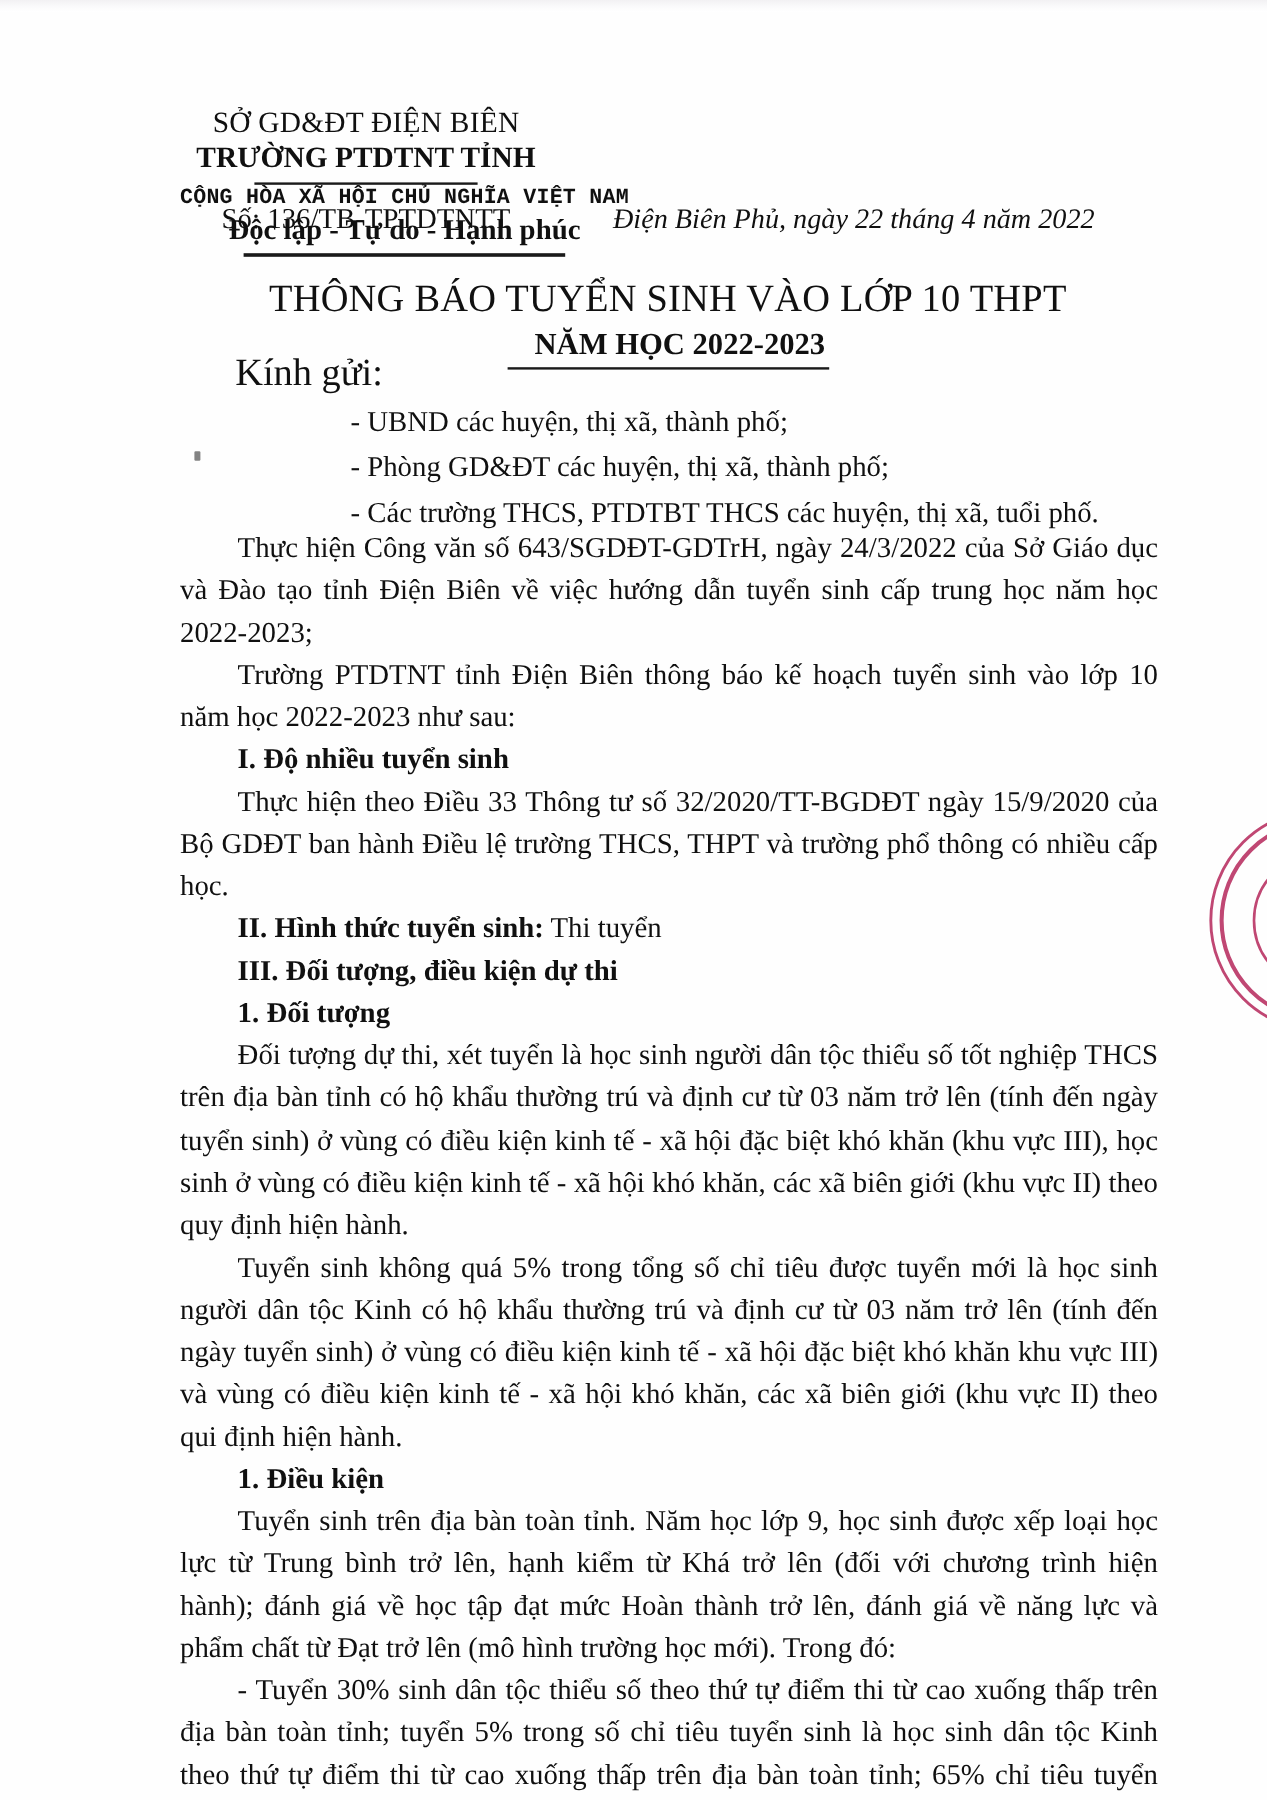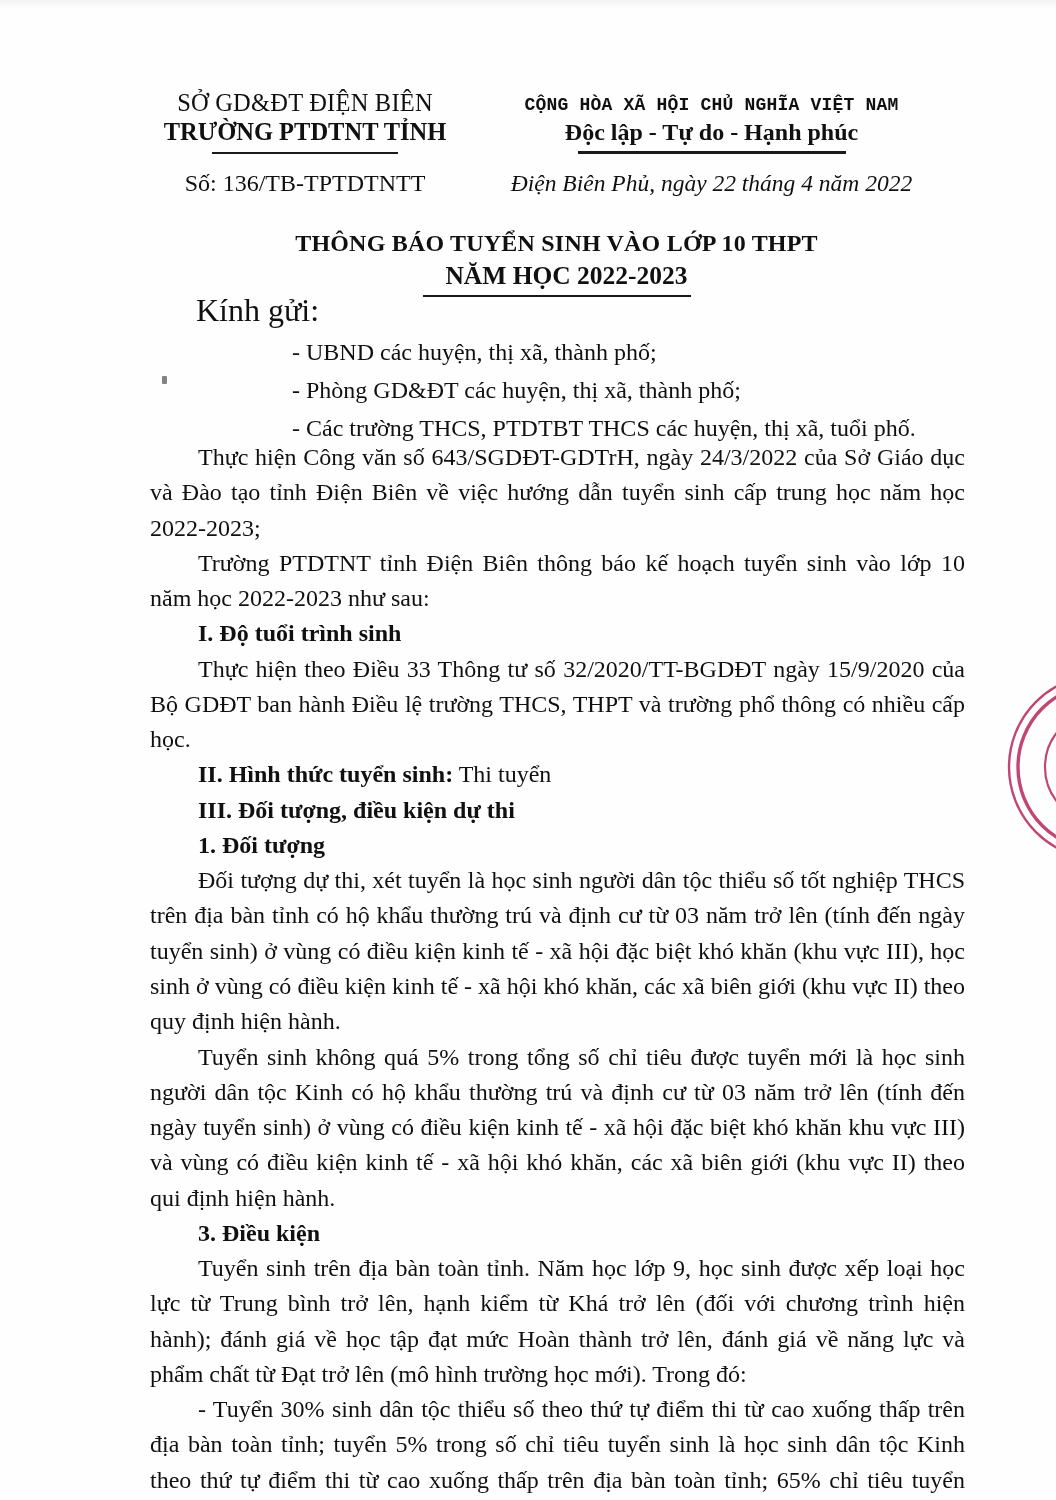--- a/index.html
+++ b/index.html
@@ -39,21 +39,22 @@
     border-radius: 1px;
   }
 
   
   .header {
     position: absolute;
     top: 88px;
     left: 150px;
     width: 813px;
     display: flex;
-    align-items: flex-end;
+    align-items: flex-start;
+    flex-direction: column;
   }
   .hdr-left {
     width: 310px;
     text-align: center;
   }
   .hdr-right {
     flex: 1;
     text-align: center;
   }
   .org-line1 {
@@ -119,22 +120,22 @@
 
   
   .title-block {
     position: absolute;
     top: 228px;
     left: 150px;
     width: 813px;
     text-align: center;
   }
   .title-l1 {
-    font-size: 24px;
-    font-weight: bold;
+    font-size: 32px;
+    font-weight: normal;
     line-height: 1.3;
     letter-spacing: .2px;
   }
   .title-l2 {
     font-size: 25.5px;
     font-weight: bold;
     line-height: 1.3;
     display: inline-block;
     margin-left: 20px;
   }
@@ -244,28 +245,28 @@
   <div class="recipients">
     <div class="kinh-gui">Kính gửi:</div>
     <div class="recipient-item">- UBND các huyện, thị xã, thành phố;</div>
     <div class="recipient-item">- Phòng GD&amp;ĐT các huyện, thị xã, thành phố;</div>
     <div class="recipient-item">- Các trường THCS, PTDTBT THCS các huyện, thị xã, tuổi phố.</div>
   </div>
 
   <div class="body-block">
     <p class="para">Thực hiện Công văn số 643/SGDĐT-GDTrH, ngày 24/3/2022 của Sở Giáo dục và Đào tạo tỉnh Điện Biên về việc hướng dẫn tuyển sinh cấp trung học năm học 2022-2023;</p>
     <p class="para">Trường PTDTNT tỉnh Điện Biên thông báo kế hoạch tuyển sinh vào lớp 10 năm học 2022-2023 như sau:</p>
-    <p class="heading">I. Độ tuổi trình sinh</p>
+    <p class="heading">I. Độ nhiều tuyển sinh</p>
     <p class="para">Thực hiện theo Điều 33 Thông tư số 32/2020/TT-BGDĐT ngày 15/9/2020 của Bộ GDĐT ban hành Điều lệ trường THCS, THPT và trường phổ thông có nhiều cấp học.</p>
     <p class="heading"><span>II. Hình thức tuyển sinh:</span><span class="normal"> Thi tuyển</span></p>
     <p class="heading">III. Đối tượng, điều kiện dự thi</p>
     <p class="heading">1. Đối tượng</p>
     <p class="para">Đối tượng dự thi, xét tuyển là học sinh người dân tộc thiểu số tốt nghiệp THCS trên địa bàn tỉnh có hộ khẩu thường trú và định cư từ 03 năm trở lên (tính đến ngày tuyển sinh) ở vùng có điều kiện kinh tế - xã hội đặc biệt khó khăn (khu vực III), học sinh ở vùng có điều kiện kinh tế - xã hội khó khăn, các xã biên giới (khu vực II) theo quy định hiện hành.</p>
     <p class="para">Tuyển sinh không quá 5% trong tổng số chỉ tiêu được tuyển mới là học sinh người dân tộc Kinh có hộ khẩu thường trú và định cư từ 03 năm trở lên (tính đến ngày tuyển sinh) ở vùng có điều kiện kinh tế - xã hội đặc biệt khó khăn khu vực III) và vùng có điều kiện kinh tế - xã hội khó khăn, các xã biên giới (khu vực II) theo qui định hiện hành.</p>
-    <p class="heading">3. Điều kiện</p>
+    <p class="heading">1. Điều kiện</p>
     <p class="para">Tuyển sinh trên địa bàn toàn tỉnh. Năm học lớp 9, học sinh được xếp loại học lực từ Trung bình trở lên, hạnh kiểm từ Khá trở lên (đối với chương trình hiện hành); đánh giá về học tập đạt mức Hoàn thành trở lên, đánh giá về năng lực và phẩm chất từ Đạt trở lên (mô hình trường học mới). Trong đó:</p>
     <p class="bullet">- Tuyển 30% sinh dân tộc thiểu số theo thứ tự điểm thi từ cao xuống thấp trên địa bàn toàn tỉnh; tuyển 5% trong số chỉ tiêu tuyển sinh là học sinh dân tộc Kinh theo thứ tự điểm thi từ cao xuống thấp trên địa bàn toàn tỉnh; 65% chỉ tiêu tuyển sinh còn lại phân bổ theo khu vực trong huyện, chia ra:</p>
 
   </div>
 
   <div class="seal">
     <svg width="190" height="190" viewBox="0 0 190 190" aria-hidden="true">
       <g fill="none" stroke="#b5275a" stroke-opacity="0.85">
         <circle cx="95" cy="95" r="92" stroke-width="2.4"></circle>
         <circle cx="95" cy="95" r="83" stroke-width="3.4"></circle>

